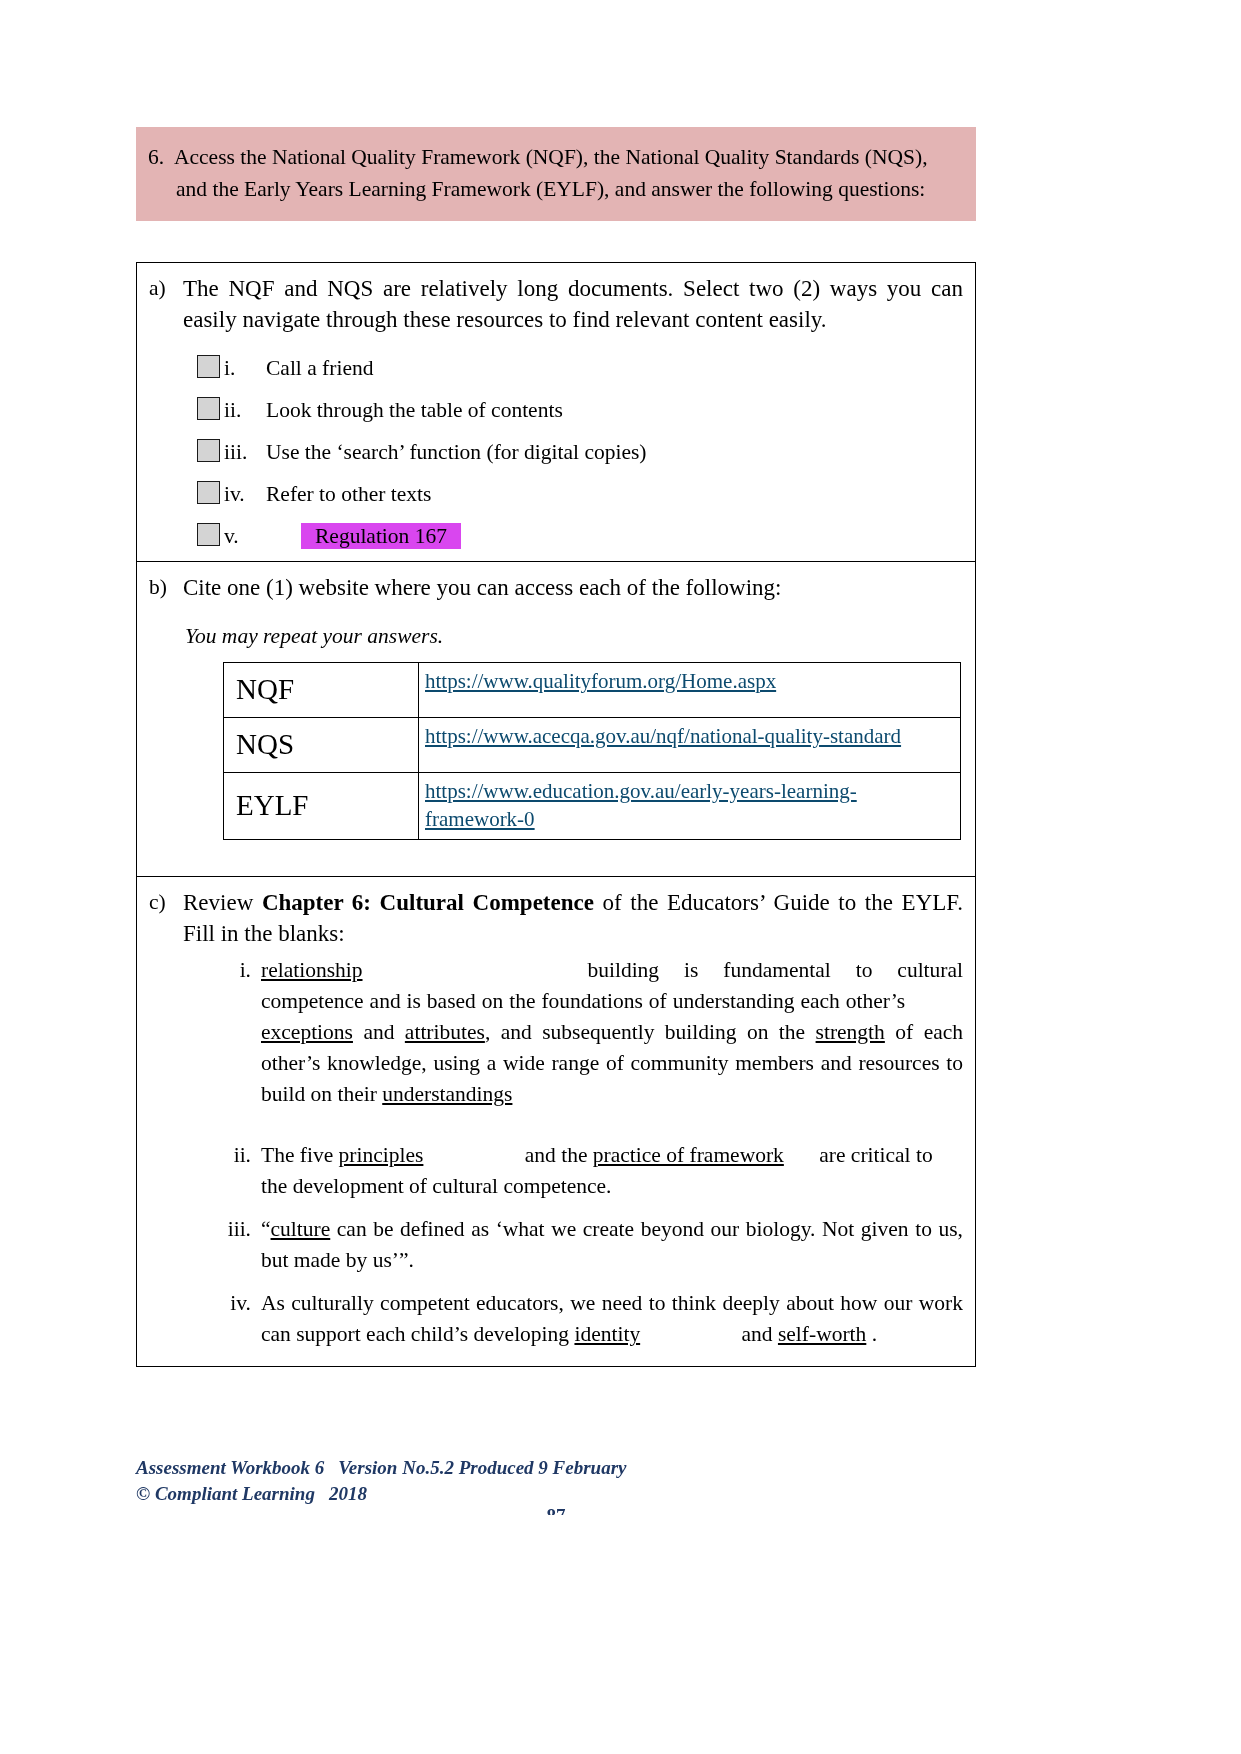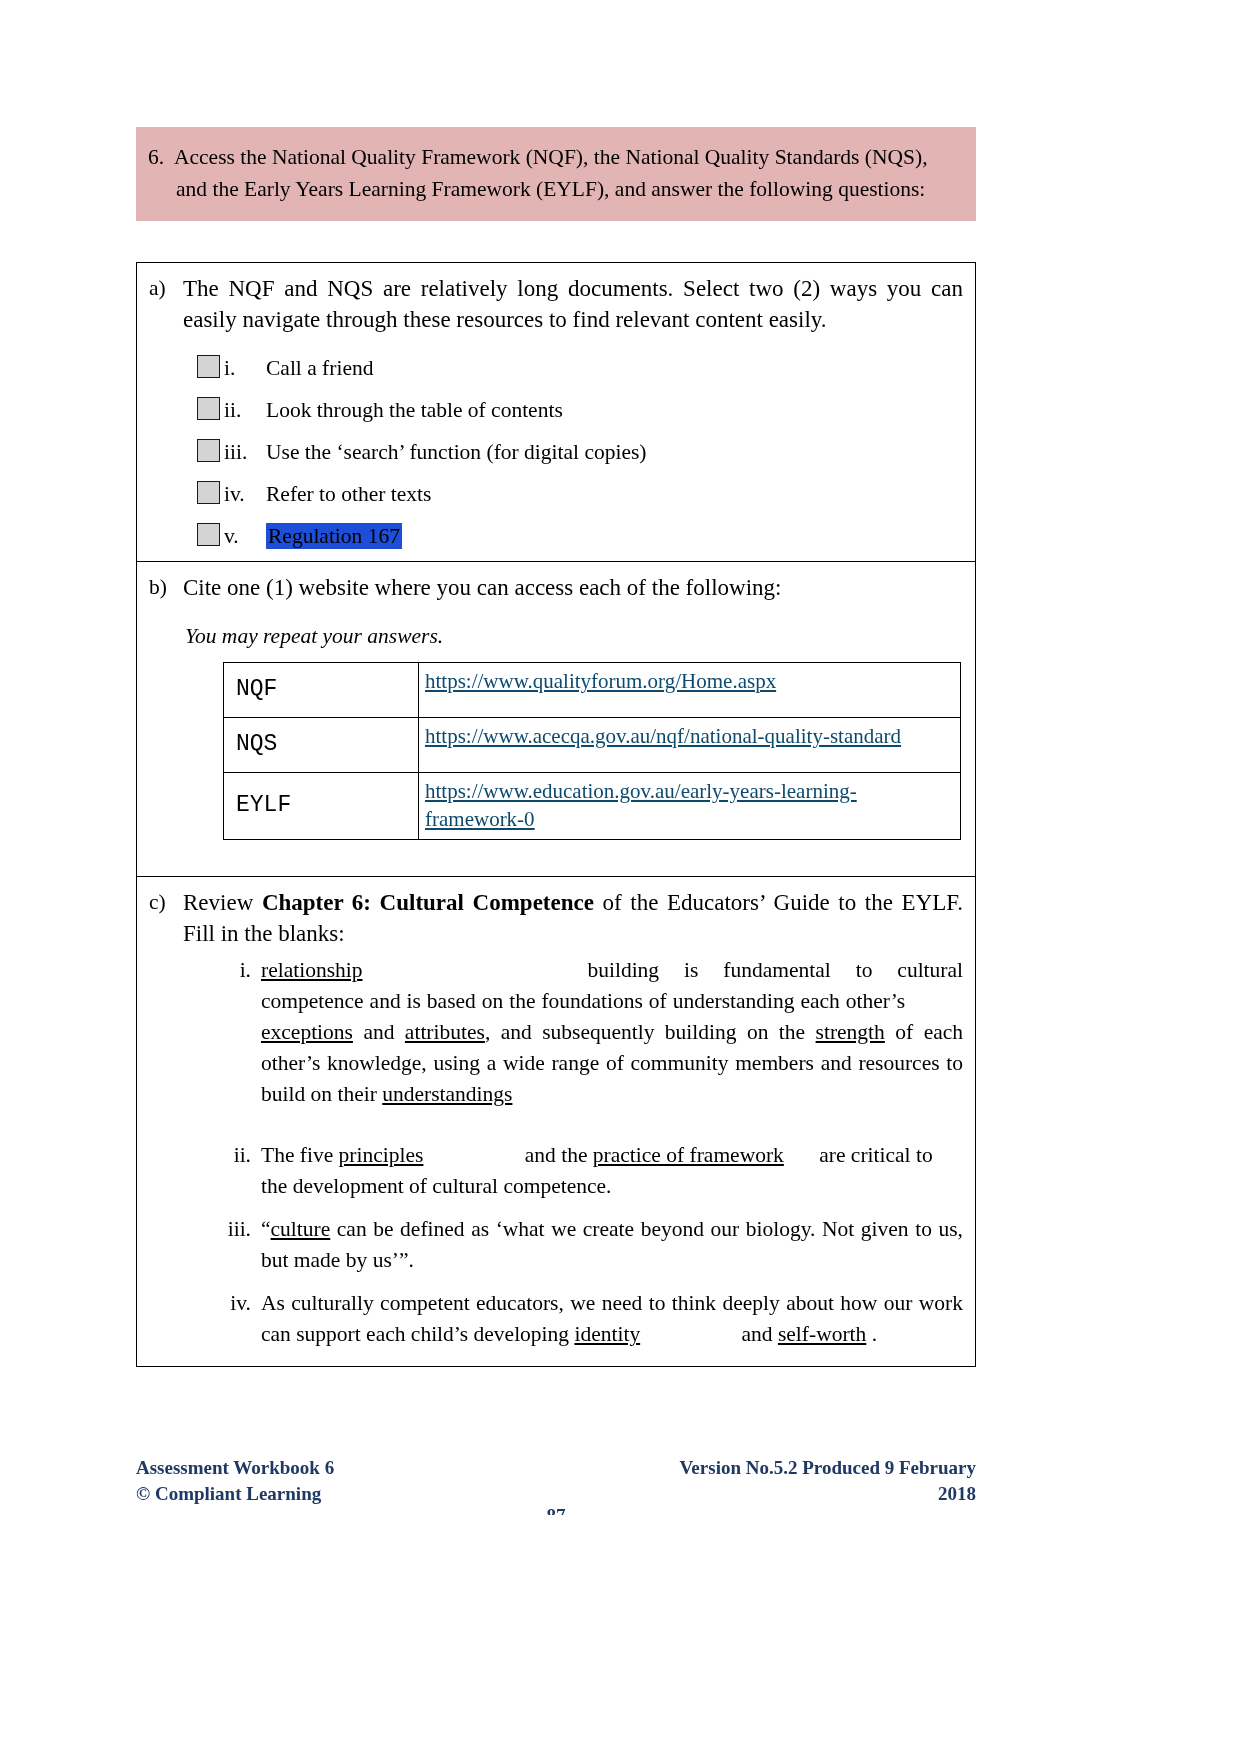--- a/index.html
+++ b/index.html
@@ -114,22 +114,23 @@
     width: 42px;
     font-size: 21.5px;
     line-height: 26px;
   }
   .opttext {
     flex: 1 1 auto;
     font-size: 21.5px;
     line-height: 26px;
   }
   .hl {
-    background: #1d4ed8;
-    padding: 1px 2px;
+    background: #d946ef;
+    padding: 1px 14px;
+    margin-left: 35px;
   }
 
   
   .italicnote {
     font-style: italic;
     font-size: 21.5px;
     line-height: 31px;
     margin: 18px 0 10px 36px;
   }
   .linktable {
@@ -139,24 +140,23 @@
     table-layout: fixed;
   }
   .linktable td {
     border: 1.3px solid #000000;
     vertical-align: top;
     padding: 4px 6px 6px 6px;
   }
   .linktable td.keycell {
     width: 176px;
     vertical-align: middle;
-    font-size: 23px;
+    font-size: 29px;
     line-height: 30px;
     padding-left: 12px;
-    font-family: Liberation Mono, monospace;
   }
   .linktable td.urlcell {
     height: 44px;
   }
   .url {
     color: #0c4a6e;
     text-decoration: underline;
     font-size: 21px;
     line-height: 28px;
     word-break: break-word;
@@ -202,22 +202,22 @@
     top: 1455px;
     width: 840px;
     font-family: "Liberation Serif", "DejaVu Serif", serif;
     font-weight: bold;
     font-size: 19px;
     line-height: 26px;
     color: #1f3864;
   }
   .footer .frow {
     display: flex;
-    justify-content: space-between;
     align-items: flex-start;
+    font-style: italic;
   }
   .footer .fleft { text-align: left; }
   .footer .fright { text-align: right; margin-left: 14px; }
   .pagenum {
     position: absolute;
     left: 136px;
     top: 1505px;
     width: 840px;
     text-align: center;
     font-size: 19px;

